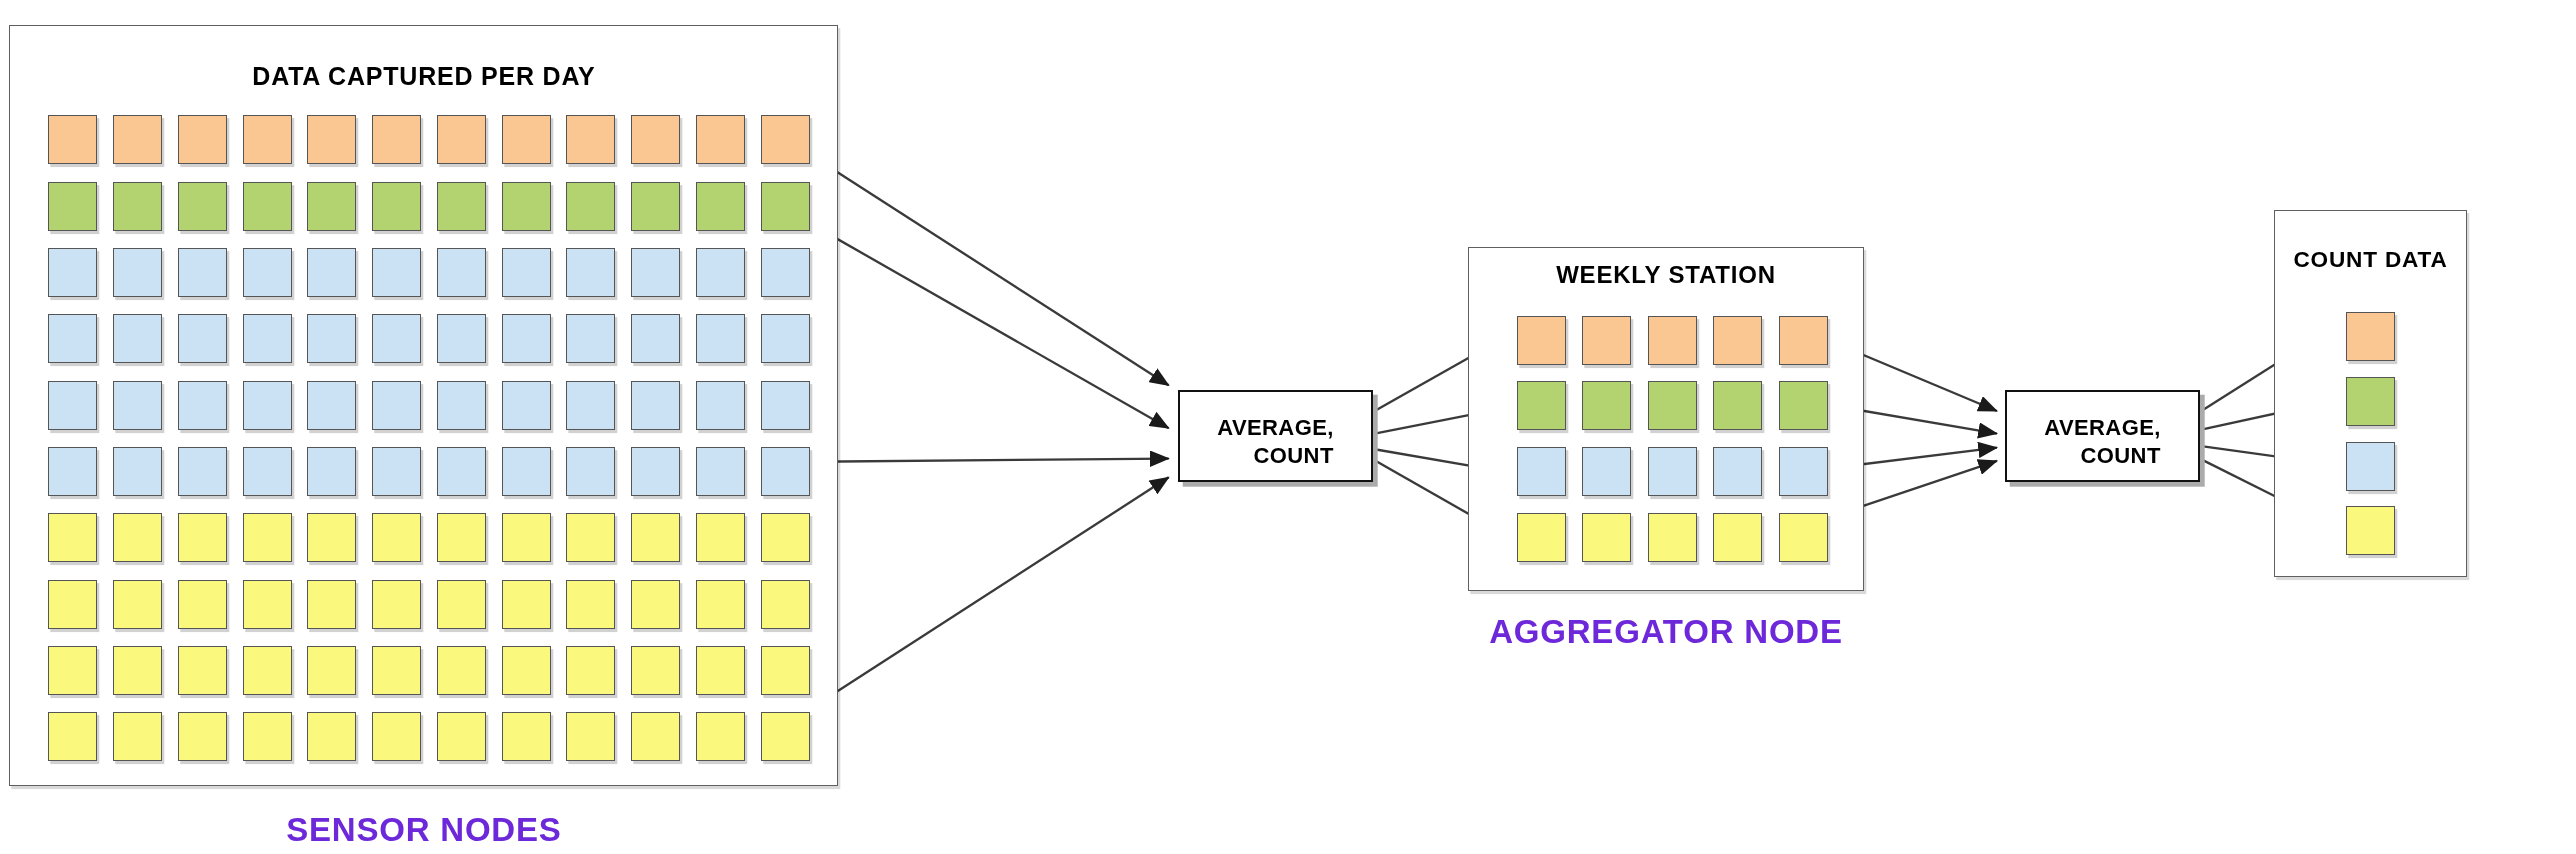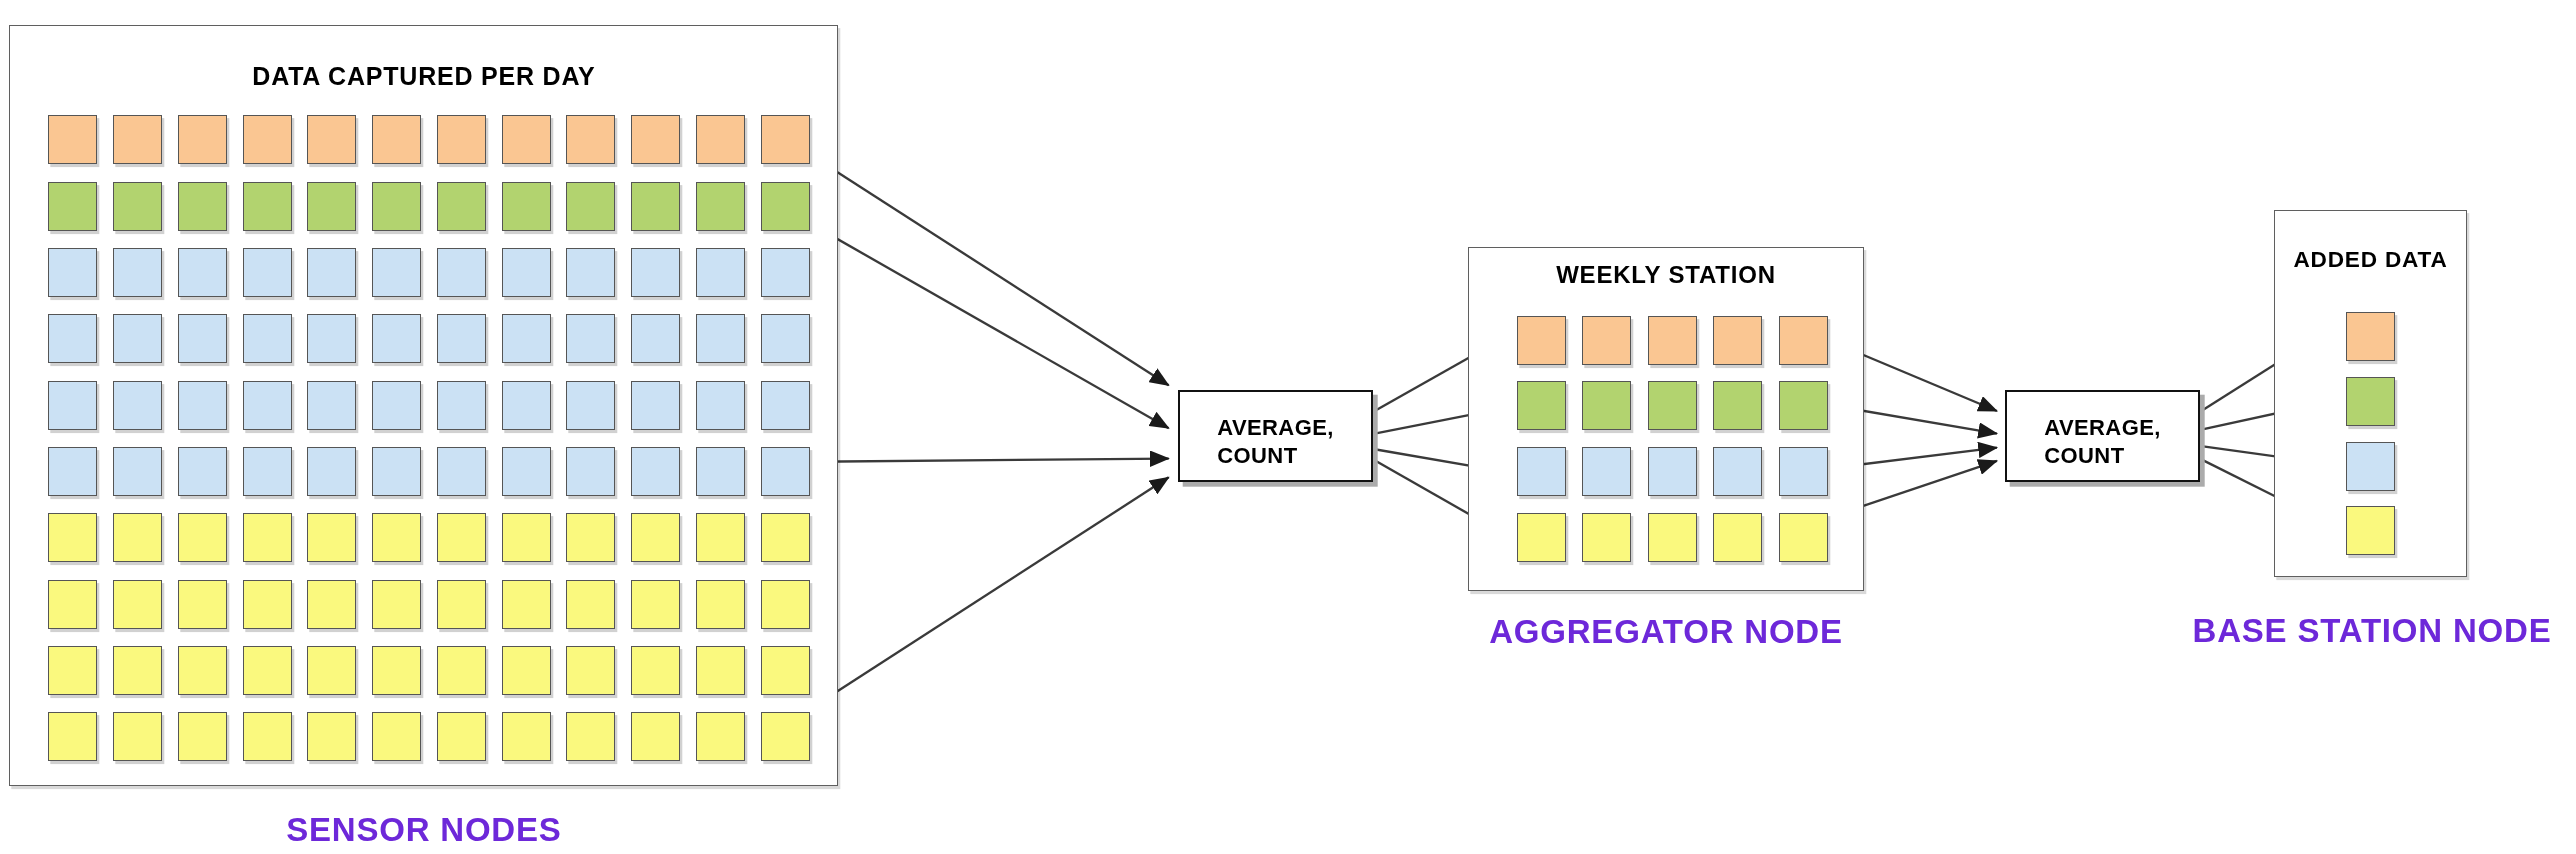--- a/index.html
+++ b/index.html
@@ -39,21 +39,21 @@
   .process-box{
     position:absolute;
     box-sizing:border-box;
     width:195px;height:92px;
     border:2.3px solid #111;
     background:#fff;
     box-shadow:4.7px 4.7px 0 #ababab;
     display:flex;align-items:center;justify-content:center;
   }
   .process-text{
-    text-align:left;
+    text-align:right;
     font-weight:bold;
     font-size:22px;
     line-height:1.27;
     color:#000;
     letter-spacing:0.4px;
     margin-top:12px;
   }
   .sq{
     position:absolute;
     box-sizing:border-box;
@@ -109,22 +109,21 @@
   <div class="node-label" style="left:1468px;width:396px;top:613px;">AGGREGATOR NODE</div>
 
   <div class="process-box" style="left:2005px;top:390px;">
     <div class="process-text">
       <span>AVERAGE,</span><br>
       <span>COUNT</span>
     </div>
   </div>
 
   <section class="outer-box" style="left:2274px;top:210px;width:193px;height:367px;"></section>
-  <h2 class="box-title" style="left:2274px;width:193px;top:247px;font-size:22.6px;">ADDED DATA</h2>
-  <div class="node-label" style="left:2177px;width:390px;top:612px;">BASE STATION NODE</div>
+  <h2 class="box-title" style="left:2274px;width:193px;top:247px;font-size:22.6px;">COUNT DATA</h2>
 
 <div class="sq" style="left: 48px; top: 115px; width: 49px; height: 49px; background: rgb(250, 198, 146); border-color: rgb(85, 85, 85);"></div>
     <div class="sq" style="left: 113px; top: 115px; width: 49px; height: 49px; background: rgb(250, 198, 146); border-color: rgb(85, 85, 85);"></div>
     <div class="sq" style="left: 178px; top: 115px; width: 49px; height: 49px; background: rgb(250, 198, 146); border-color: rgb(85, 85, 85);"></div>
     <div class="sq" style="left: 243px; top: 115px; width: 49px; height: 49px; background: rgb(250, 198, 146); border-color: rgb(85, 85, 85);"></div>
     <div class="sq" style="left: 307px; top: 115px; width: 49px; height: 49px; background: rgb(250, 198, 146); border-color: rgb(85, 85, 85);"></div>
     <div class="sq" style="left: 372px; top: 115px; width: 49px; height: 49px; background: rgb(250, 198, 146); border-color: rgb(85, 85, 85);"></div>
     <div class="sq" style="left: 437px; top: 115px; width: 49px; height: 49px; background: rgb(250, 198, 146); border-color: rgb(85, 85, 85);"></div>
     <div class="sq" style="left: 502px; top: 115px; width: 49px; height: 49px; background: rgb(250, 198, 146); border-color: rgb(85, 85, 85);"></div>
     <div class="sq" style="left: 566px; top: 115px; width: 49px; height: 49px; background: rgb(250, 198, 146); border-color: rgb(85, 85, 85);"></div>

